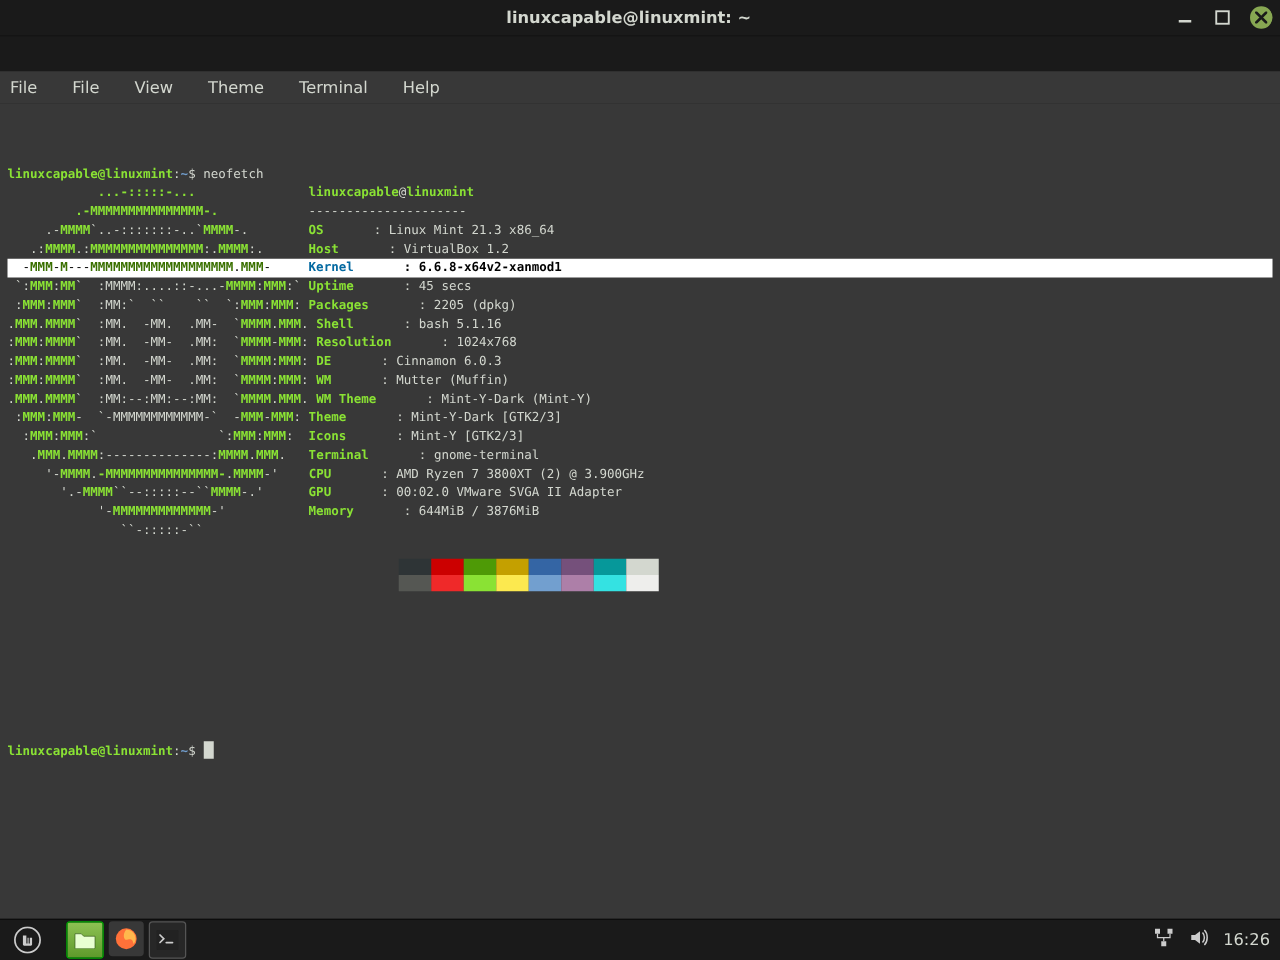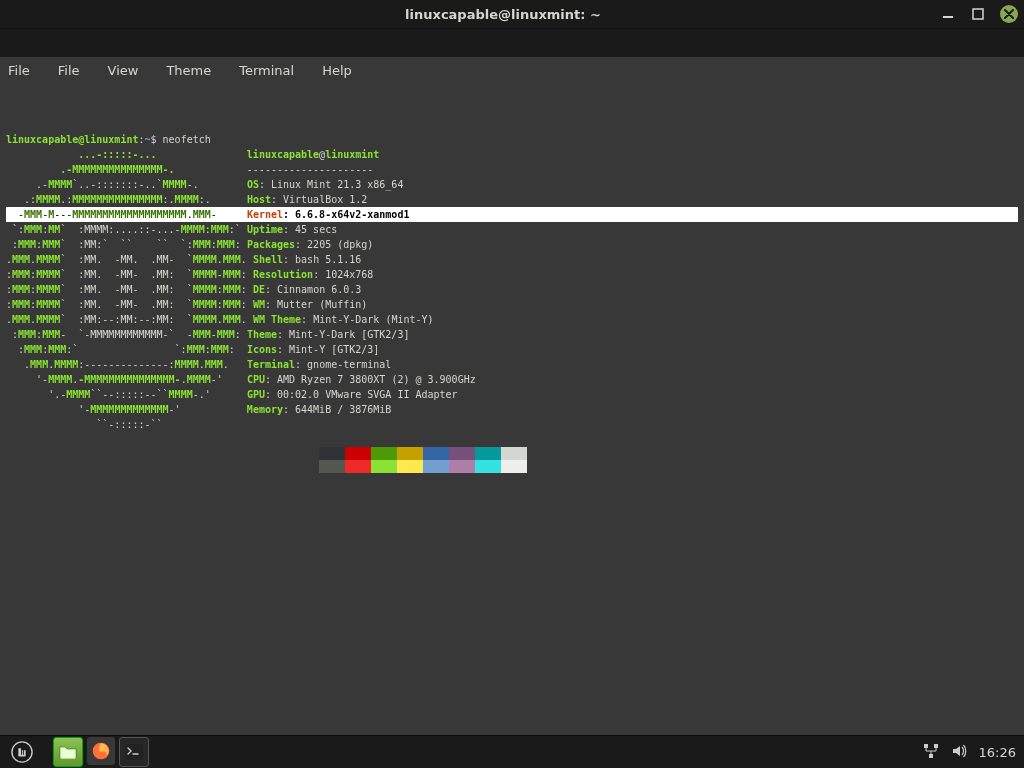--- a/index.html
+++ b/index.html
@@ -77,29 +77,29 @@
     position: relative;
   }
   .term-line { white-space: pre; }
   .g { color: #8ae234; font-weight: bold; }
   .w { color: #d3d7cf; }
   .b { font-weight: bold; }
   .prompt { color: #8ae234; font-weight: bold; }
   .path { color: #729fcf; font-weight: bold; }
   .dollar { color: #d3d7cf; }
   .info-row .label { color: #8ae234; font-weight: bold; margin-top: 14px; }
-  .info-row .val { color: #d3d7cf; }
+  .info-row .val { color: #d3d7cf; padding-left: 40px; }
 
   .highlight-line {
     background: #ffffff;
     color: #000000;
   }
   .highlight-line .g, .highlight-line .gn { color: #3a7000; font-weight: bold; }
   .highlight-line .w { color: #000000; }
-  .highlight-line .label { color: #c2410c; font-weight: bold;}
+  .highlight-line .label { color: #0369a1; font-weight: bold;}
   .highlight-line .val { color: #000000; font-weight: bold; }
 
   .cursor {
     display: inline-block;
     width: 8px;
     height: 14px;
     background: #d3d7cf;
     vertical-align: text-bottom;
   }
 
@@ -168,20 +168,21 @@
   <span>Terminal</span>
   <span>Help</span>
 </div>
 
 <div class="terminal">
 
   <div id="output"><div class="term-line"><span class="prompt">linuxcapable@linuxmint</span><span class="w">:</span><span class="path">~</span><span class="dollar">$</span> <span class="w">neofetch</span></div><div class="term-line info-row"><span class="w">            </span><span class="g">...-:::::-...</span><span class="w"></span><span class="w">               </span><span class="g b">linuxcapable</span><span class="w">@</span><span class="g b">linuxmint</span></div><div class="term-line info-row"><span class="w">         </span><span class="g">.-MMMMMMMMMMMMMMM-.</span><span class="w"></span><span class="w">            </span><span class="w">---------------------</span></div><div class="term-line info-row"><span class="w">     .-</span><span class="g">MMMM</span><span class="w">`..-:::::::-..`</span><span class="g">MMMM</span><span class="w">-.</span><span class="w">        </span><span class="label">OS</span><span class="val">: Linux Mint 21.3 x86_64</span></div><div class="term-line info-row"><span class="w">   .:</span><span class="g">MMMM</span><span class="w">.:</span><span class="g">MMMMMMMMMMMMMMM</span><span class="w">:.</span><span class="g">MMMM</span><span class="w">:.</span><span class="w">      </span><span class="label">Host</span><span class="val">: VirtualBox 1.2</span></div><div class="term-line info-row highlight-line" style="width: 100%;"><span class="w">  -</span><span class="g">MMM</span><span class="w">-</span><span class="g">M</span><span class="w">---</span><span class="g">MMMMMMMMMMMMMMMMMMM</span><span class="w">.</span><span class="g">MMM</span><span class="w">-</span><span class="w">     </span><span class="label">Kernel</span><span class="val">: 6.6.8-x64v2-xanmod1</span></div><div class="term-line info-row"><span class="w"> `:</span><span class="g">MMM</span><span class="w">:</span><span class="g">MM</span><span class="w">`  :MMMM:....::-...-</span><span class="g">MMMM</span><span class="w">:</span><span class="g">MMM</span><span class="w">:`</span><span class="w"> </span><span class="label">Uptime</span><span class="val">: 45 secs</span></div><div class="term-line info-row"><span class="w"> :</span><span class="g">MMM</span><span class="w">:</span><span class="g">MMM</span><span class="w">`  :MM:`  ``    ``  `:</span><span class="g">MMM</span><span class="w">:</span><span class="g">MMM</span><span class="w">:</span><span class="w"> </span><span class="label">Packages</span><span class="val">: 2205 (dpkg)</span></div><div class="term-line info-row"><span class="w">.</span><span class="g">MMM</span><span class="w">.</span><span class="g">MMMM</span><span class="w">`  :MM.  -MM.  .MM-  `</span><span class="g">MMMM</span><span class="w">.</span><span class="g">MMM</span><span class="w">.</span><span class="w"> </span><span class="label">Shell</span><span class="val">: bash 5.1.16</span></div><div class="term-line info-row"><span class="w">:</span><span class="g">MMM</span><span class="w">:</span><span class="g">MMMM</span><span class="w">`  :MM.  -MM-  .MM:  `</span><span class="g">MMMM</span><span class="w">-</span><span class="g">MMM</span><span class="w">:</span><span class="w"> </span><span class="label">Resolution</span><span class="val">: 1024x768</span></div><div class="term-line info-row"><span class="w">:</span><span class="g">MMM</span><span class="w">:</span><span class="g">MMMM</span><span class="w">`  :MM.  -MM-  .MM:  `</span><span class="g">MMMM</span><span class="w">:</span><span class="g">MMM</span><span class="w">:</span><span class="w"> </span><span class="label">DE</span><span class="val">: Cinnamon 6.0.3</span></div><div class="term-line info-row"><span class="w">:</span><span class="g">MMM</span><span class="w">:</span><span class="g">MMMM</span><span class="w">`  :MM.  -MM-  .MM:  `</span><span class="g">MMMM</span><span class="w">:</span><span class="g">MMM</span><span class="w">:</span><span class="w"> </span><span class="label">WM</span><span class="val">: Mutter (Muffin)</span></div><div class="term-line info-row"><span class="w">.</span><span class="g">MMM</span><span class="w">.</span><span class="g">MMMM</span><span class="w">`  :MM:--:MM:--:MM:  `</span><span class="g">MMMM</span><span class="w">.</span><span class="g">MMM</span><span class="w">.</span><span class="w"> </span><span class="label">WM Theme</span><span class="val">: Mint-Y-Dark (Mint-Y)</span></div><div class="term-line info-row"><span class="w"> :</span><span class="g">MMM</span><span class="w">:</span><span class="g">MMM</span><span class="w">-  `-MMMMMMMMMMMM-`  -</span><span class="g">MMM</span><span class="w">-</span><span class="g">MMM</span><span class="w">:</span><span class="w"> </span><span class="label">Theme</span><span class="val">: Mint-Y-Dark [GTK2/3]</span></div><div class="term-line info-row"><span class="w">  :</span><span class="g">MMM</span><span class="w">:</span><span class="g">MMM</span><span class="w">:`                `:</span><span class="g">MMM</span><span class="w">:</span><span class="g">MMM</span><span class="w">:</span><span class="w">  </span><span class="label">Icons</span><span class="val">: Mint-Y [GTK2/3]</span></div><div class="term-line info-row"><span class="w">   .</span><span class="g">MMM</span><span class="w">.</span><span class="g">MMMM</span><span class="w">:--------------:</span><span class="g">MMMM</span><span class="w">.</span><span class="g">MMM</span><span class="w">.</span><span class="w">   </span><span class="label">Terminal</span><span class="val">: gnome-terminal</span></div><div class="term-line info-row"><span class="w">     '-</span><span class="g">MMMM</span><span class="w">.</span><span class="g">-MMMMMMMMMMMMMMM-</span><span class="w">.</span><span class="g">MMMM</span><span class="w">-'</span><span class="w">    </span><span class="label">CPU</span><span class="val">: AMD Ryzen 7 3800XT (2) @ 3.900GHz</span></div><div class="term-line info-row"><span class="w">       '.-</span><span class="g">MMMM</span><span class="w">``--:::::--``</span><span class="g">MMMM</span><span class="w">-.'</span><span class="w">      </span><span class="label">GPU</span><span class="val">: 00:02.0 VMware SVGA II Adapter</span></div><div class="term-line info-row"><span class="w">            '-</span><span class="g">MMMMMMMMMMMMM</span><span class="w">-'</span><span class="w">           </span><span class="label">Memory</span><span class="val">: 644MiB / 3876MiB</span></div><div class="term-line info-row"><span class="w">               ``-:::::-``</span><span class="w"></span><span class="w">              </span></div><div class="term-line">&nbsp;</div><div style="display: flex; margin-left: 313.078px;"><div style="width: 26px; height: 13px; background: rgb(46, 52, 54);"></div><div style="width: 26px; height: 13px; background: rgb(204, 0, 0);"></div><div style="width: 26px; height: 13px; background: rgb(78, 154, 6);"></div><div style="width: 26px; height: 13px; background: rgb(196, 160, 0);"></div><div style="width: 26px; height: 13px; background: rgb(52, 101, 164);"></div><div style="width: 26px; height: 13px; background: rgb(117, 80, 123);"></div><div style="width: 26px; height: 13px; background: rgb(6, 152, 154);"></div><div style="width: 26px; height: 13px; background: rgb(211, 215, 207);"></div></div><div style="display: flex; margin-left: 313.078px;"><div style="width: 26px; height: 13px; background: rgb(85, 87, 83);"></div><div style="width: 26px; height: 13px; background: rgb(239, 41, 41);"></div><div style="width: 26px; height: 13px; background: rgb(138, 226, 52);"></div><div style="width: 26px; height: 13px; background: rgb(252, 233, 79);"></div><div style="width: 26px; height: 13px; background: rgb(114, 159, 207);"></div><div style="width: 26px; height: 13px; background: rgb(173, 127, 168);"></div><div style="width: 26px; height: 13px; background: rgb(52, 226, 226);"></div><div style="width: 26px; height: 13px; background: rgb(238, 238, 236);"></div></div></div>
 
   <div style="height:30px"></div>
 
+  <div class="term-line"><span class="prompt">linuxcapable@linuxmint</span><span class="w">:</span><span class="path">~</span><span class="dollar">$</span><span> </span><span class="cursor"></span></div>
 
 </div>
 
 <div class="panel">
   <div class="start">
     <svg width="22" height="22" viewBox="0 0 24 24">
         <circle cx="12" cy="12" r="11" fill="none" stroke="#ccc" stroke-width="1.5"></circle>
         <path d="M8 7v9a1 1 0 001 1h6a1 1 0 001-1V10h-2v5h-1v-5h-1v5h-1V8H8z" fill="#ccc"></path>
       </svg>
   </div>

